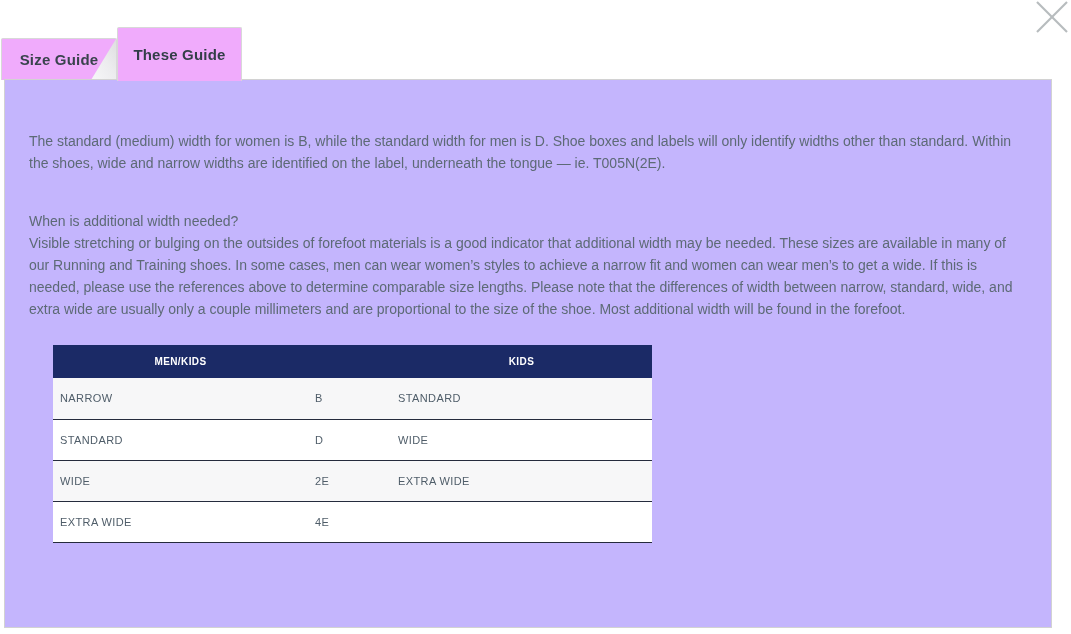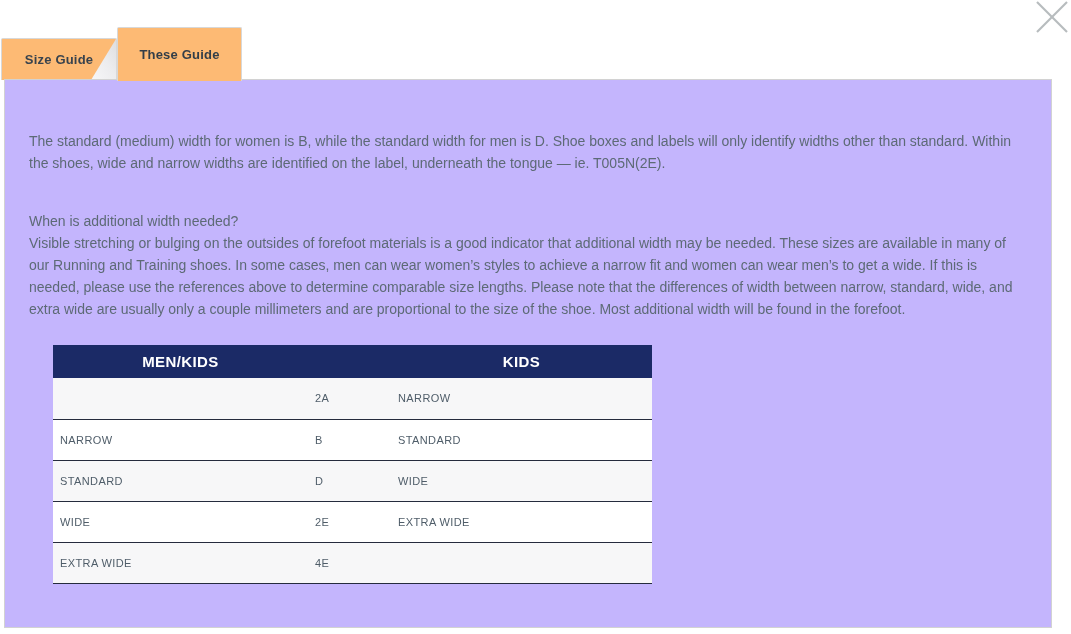--- a/index.html
+++ b/index.html
@@ -17,28 +17,28 @@
     top: 1px; right: 1px;
     width: 36px; height: 32px;
     cursor: pointer;
     background: transparent;
     border: none;
   }
 
   
   .tab {
     position: absolute;
-    background: #fdba74;
+    background: #f0abfc;
     border: 1px solid #d8d8d8;
     border-bottom: none;
     border-radius: 2px 2px 0 0;
     display: flex;
     align-items: center;
     justify-content: center;
-    font-size: 13px;
+    font-size: 15px;
     font-weight: 700;
     color: #39434d;
     letter-spacing: 0.2px;
     cursor: pointer;
   }
   .tab-inactive {
     left: 1px; top: 38px;
     width: 116px; height: 42px;
     z-index: 1;
     overflow: hidden;
@@ -85,21 +85,21 @@
     width: 599px;
     border-collapse: collapse;
     table-layout: fixed;
   }
   .width-table col.c1 { width: 255px; }
   .width-table col.c2 { width: 83px; }
   .width-table col.c3 { width: 261px; }
   .width-table thead th {
     background: #1b2a66;
     color: #ffffff;
-    font-size: 15px;
+    font-size: 10px;
     font-weight: 700;
     letter-spacing: 0.4px;
     height: 33px;
     text-align: center;
     padding: 0;
   }
   .width-table tbody tr {
     height: 41px;
     border-bottom: 1px solid #252b3d;
   }
@@ -148,25 +148,20 @@
         </colgroup>
       <thead>
         <tr>
           <th>MEN/KIDS</th>
           <th></th>
           <th>KIDS</th>
         </tr>
       </thead>
       <tbody>
         <tr>
-          <td></td>
-          <td>2A</td>
-          <td>NARROW</td>
-        </tr>
-        <tr>
           <td>NARROW</td>
           <td>B</td>
           <td>STANDARD</td>
         </tr>
         <tr>
           <td>STANDARD</td>
           <td>D</td>
           <td>WIDE</td>
         </tr>
         <tr>

